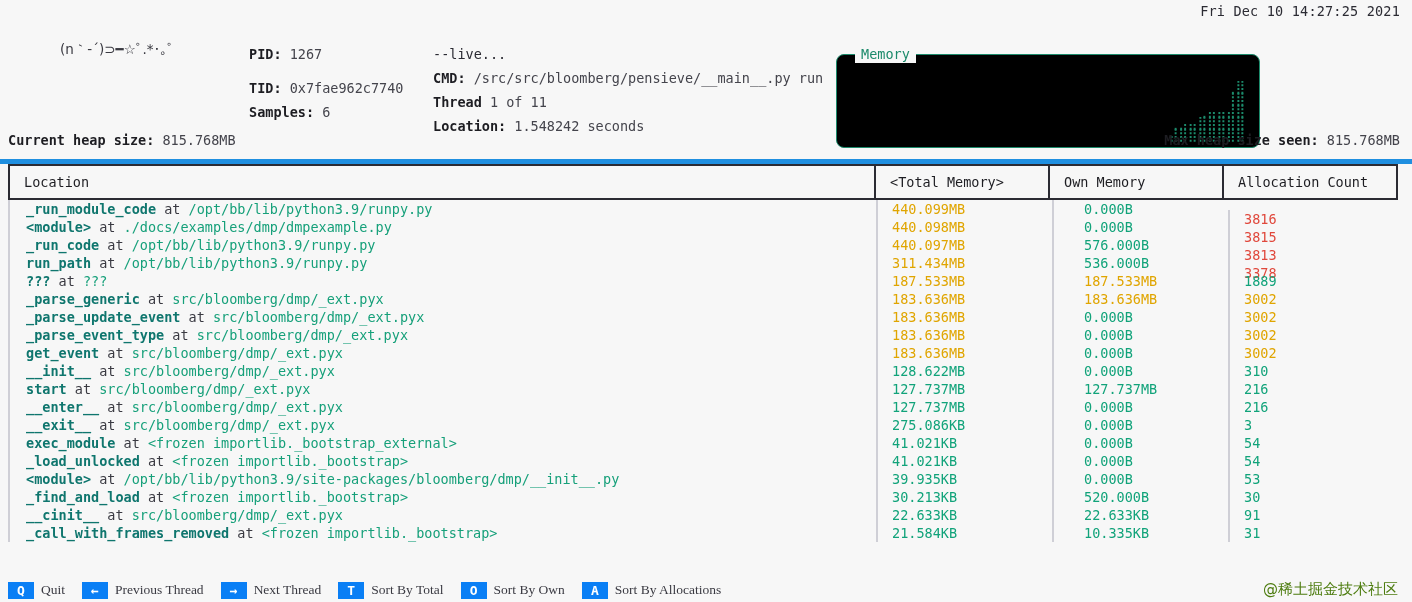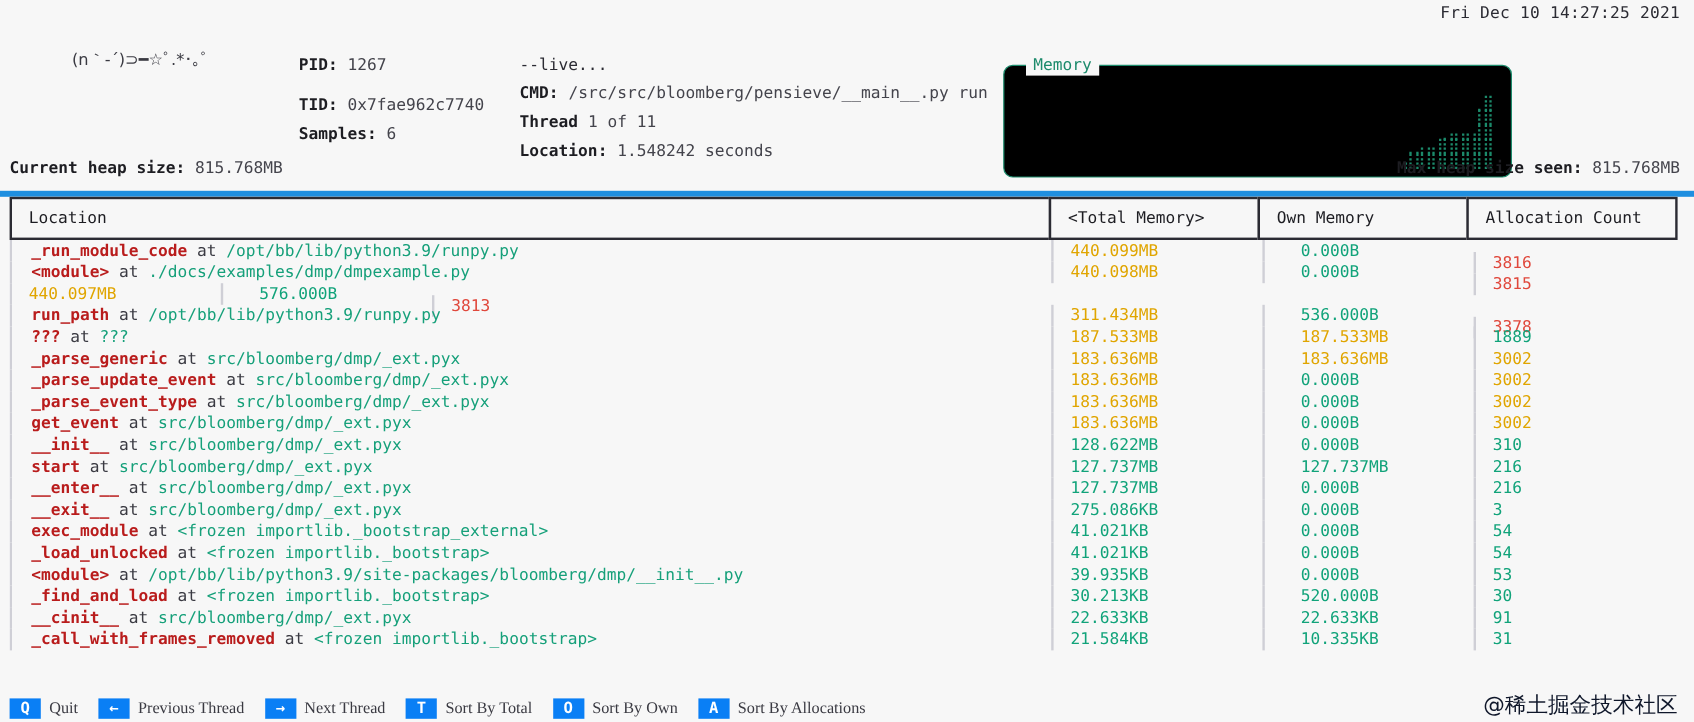--- a/index.html
+++ b/index.html
@@ -183,21 +183,21 @@
     box-sizing: border-box;
     white-space: nowrap;
     overflow: hidden;
     font-size: 13.5px;
   }
   .cell-loc { width: 868px; padding-left: 16px; border-left: 2px solid #cfcfd6; }
   .cell-tot { width: 176px; padding-left: 14px; border-left: 2px solid #cfcfd6; }
   .cell-own { width: 176px; padding-left: 30px; border-left: 2px solid #cfcfd6; }
   .cell-cnt { width: 176px; padding-left: 14px; border-left: 2px solid #cfcfd6; }
 
-  .fn    { color: #b91c1c; font-weight: bold; }
+  .fn    { color: #0f766e; font-weight: bold; }
   .at    { color: #3a3a42; }
   .path  { color: #16a07a; }
 
   .m-hi  { color: #e0a500; }
   .m-lo  { color: #11a37a; }
   .c-hi  { color: #e0483c; margin-top: 20px; }
   .c-mid { color: #e0a500; }
   .c-lo  { color: #11a37a; }
 
   
@@ -230,22 +230,22 @@
     color: #3a3a42;
     font-size: 13.5px;
     margin-right: 17px;
     white-space: nowrap;
     font-family: Liberation Serif, serif;
   }
   .watermark {
     position: absolute;
     right: 14px;
     bottom: 3px;
-    color: #0f172a;
-    font-size: 18px;
+    color: #4d7c0f;
+    font-size: 15px;
     font-family: "DejaVu Sans", sans-serif;
   }
 </style>
 </head>
 <body>
 
 <div class="screen">
 
   <div class="clock">Fri Dec 10 14:27:25 2021</div>
 
@@ -324,20 +324,21 @@
           <div class="cell cell-own m-lo">0.000B</div>
           <div class="cell cell-cnt c-hi">3816</div>
         </div>
         <div class="rowline">
           <div class="cell cell-loc"><span class="fn">&lt;module&gt;</span><span class="at"> at </span><span class="path">./docs/examples/dmp/dmpexample.py</span></div>
           <div class="cell cell-tot m-hi">440.098MB</div>
           <div class="cell cell-own m-lo">0.000B</div>
           <div class="cell cell-cnt c-hi">3815</div>
         </div>
         <div class="rowline">
+          <div class="cell cell-loc"><span class="fn">_run_code</span><span class="at"> at </span><span class="path">/opt/bb/lib/python3.9/runpy.py</span></div>
           <div class="cell cell-tot m-hi">440.097MB</div>
           <div class="cell cell-own m-lo">576.000B</div>
           <div class="cell cell-cnt c-hi">3813</div>
         </div>
         <div class="rowline">
           <div class="cell cell-loc"><span class="fn">run_path</span><span class="at"> at </span><span class="path">/opt/bb/lib/python3.9/runpy.py</span></div>
           <div class="cell cell-tot m-hi">311.434MB</div>
           <div class="cell cell-own m-lo">536.000B</div>
           <div class="cell cell-cnt c-hi">3378</div>
         </div>

